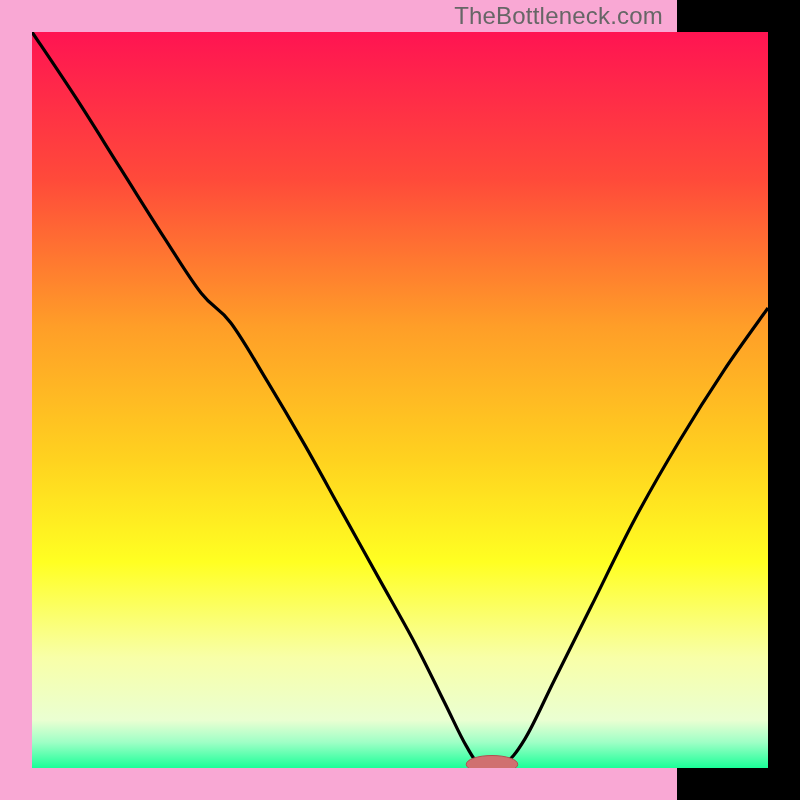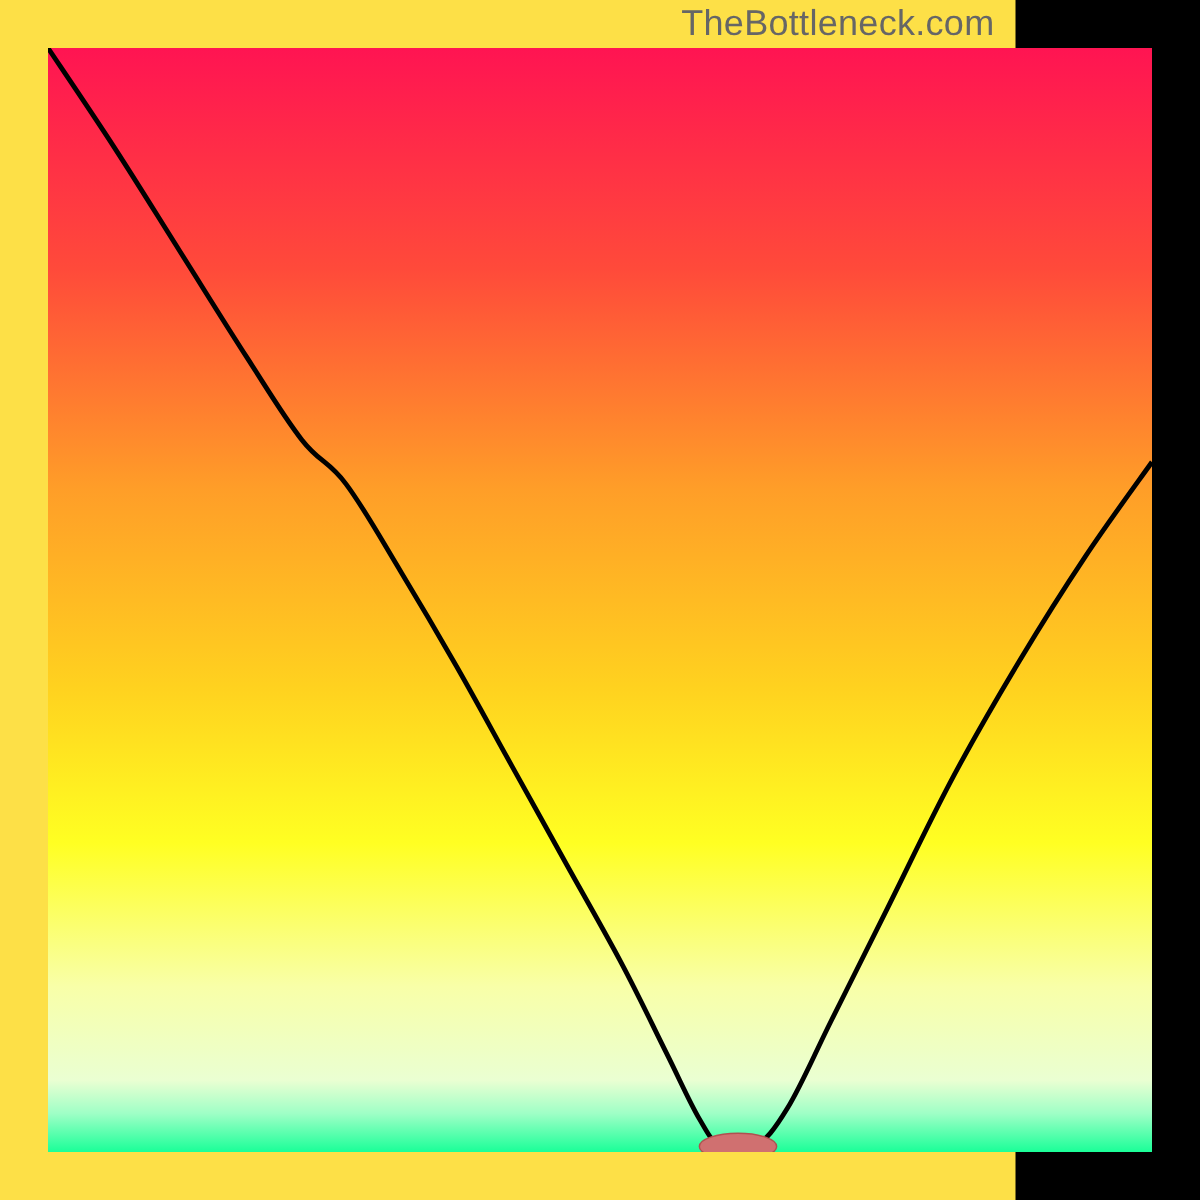--- a/index.html
+++ b/index.html
@@ -10,21 +10,21 @@
     background: #000;
     overflow: hidden;
     font-family: Arial, Helvetica, sans-serif;
   }
   .frame {
     position: absolute;
     left: 0;
     top: 0;
     width: 677px;
     height: 800px;
-    background: #fde047;
+    background: #f9a8d4;
   }
   .watermark {
     position: absolute;
     top: 2px;
     right: 14px;
     color: #666666;
     font-size: 24px;
     font-weight: 500;
     letter-spacing: 0.2px;
     user-select: none;

